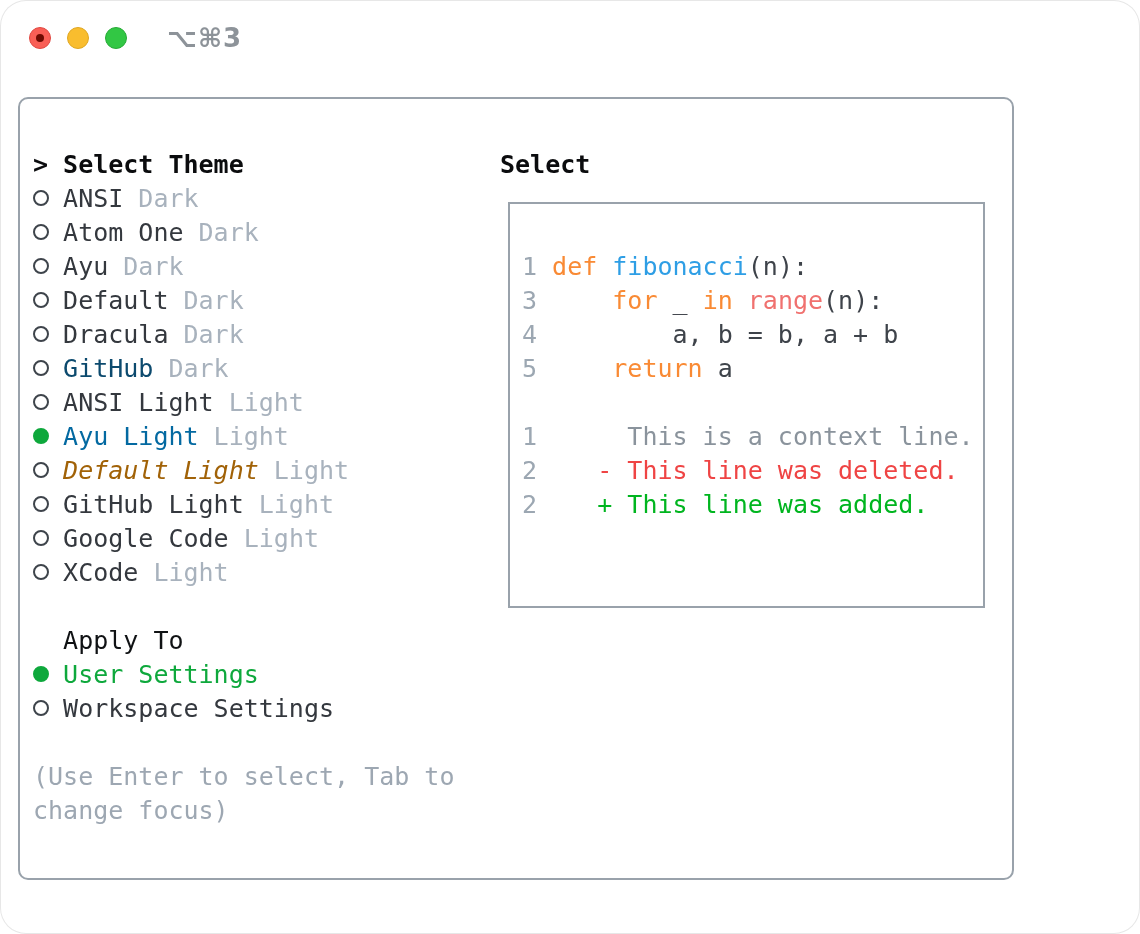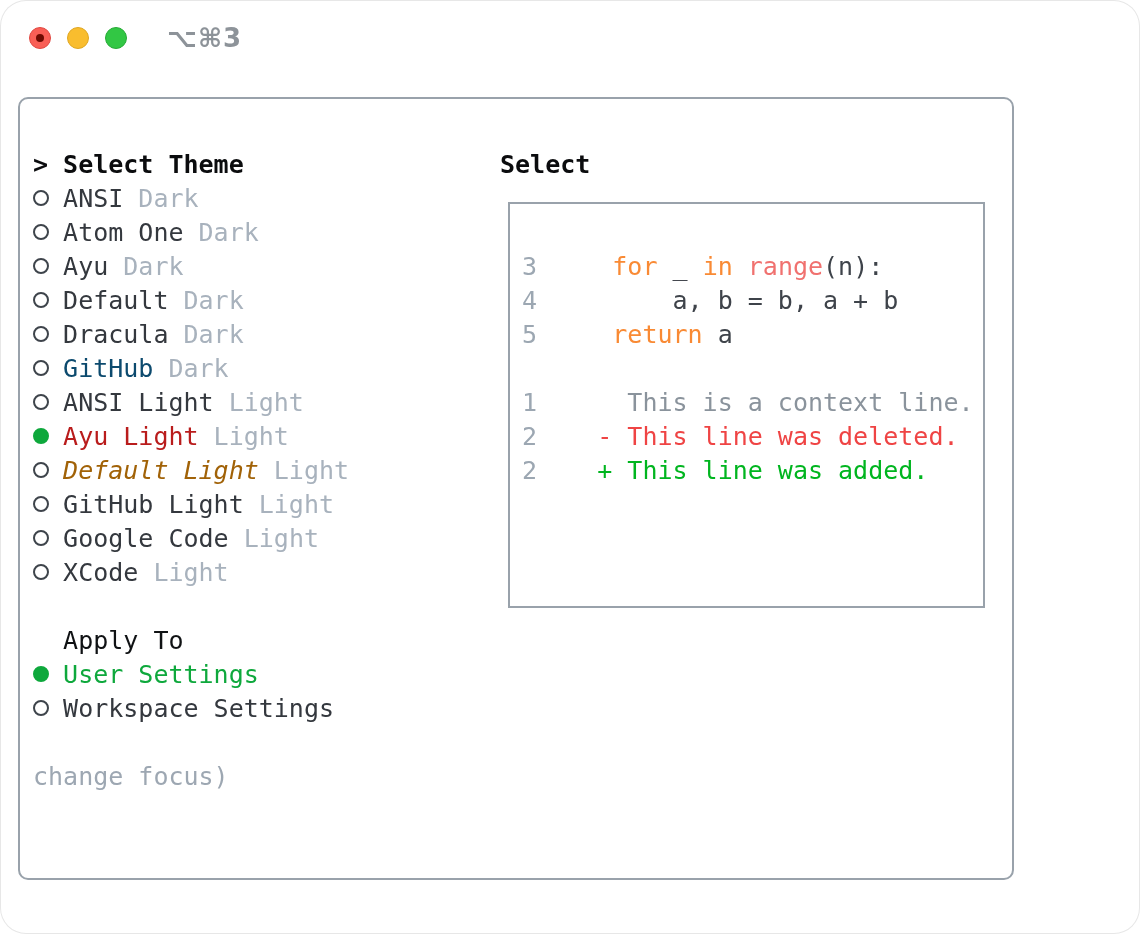--- a/index.html
+++ b/index.html
@@ -54,38 +54,40 @@
   <div class="leftcol">
     <div class="row hdr"><span class="marker">&gt;</span><span>Select Theme</span></div>
     <div id="theme-list">
         <div class="row"><span class="marker"><span class="circle"></span></span><span style="color: rgb(52, 56, 62);">ANSI</span><span style="color: rgb(168, 178, 189);"> Dark</span></div>
         <div class="row"><span class="marker"><span class="circle"></span></span><span style="color: rgb(52, 56, 62);">Atom One</span><span style="color: rgb(168, 178, 189);"> Dark</span></div>
         <div class="row"><span class="marker"><span class="circle"></span></span><span style="color: rgb(52, 56, 62);">Ayu</span><span style="color: rgb(168, 178, 189);"> Dark</span></div>
         <div class="row"><span class="marker"><span class="circle"></span></span><span style="color: rgb(52, 56, 62);">Default</span><span style="color: rgb(168, 178, 189);"> Dark</span></div>
         <div class="row"><span class="marker"><span class="circle"></span></span><span style="color: rgb(52, 56, 62);">Dracula</span><span style="color: rgb(168, 178, 189);"> Dark</span></div>
         <div class="row"><span class="marker"><span class="circle"></span></span><span style="color: #0c4a6e;">GitHub</span><span style="color: rgb(168, 178, 189);"> Dark</span></div>
         <div class="row"><span class="marker"><span class="circle"></span></span><span style="color: rgb(52, 56, 62);">ANSI Light</span><span style="color: rgb(168, 178, 189);"> Light</span></div>
-        <div class="row"><span class="marker"><span class="circle on"></span></span><span style="color: #b91c1c; text-align: right;">Ayu Light</span><span style="color: rgb(168, 178, 189);"> Light</span></div>
+        <div class="row"><span class="marker"><span class="circle on"></span></span><span style="color: #0369a1; text-align: right;">Ayu Light</span><span style="color: rgb(168, 178, 189);"> Light</span></div>
         <div class="row"><span class="marker"><span class="circle"></span></span><span style="color: #a16207; font-style: italic;">Default Light</span><span style="color: rgb(168, 178, 189);"> Light</span></div>
         <div class="row"><span class="marker"><span class="circle"></span></span><span style="color: rgb(52, 56, 62);">GitHub Light</span><span style="color: rgb(168, 178, 189);"> Light</span></div>
         <div class="row"><span class="marker"><span class="circle"></span></span><span style="color: rgb(52, 56, 62);">Google Code</span><span style="color: rgb(168, 178, 189);"> Light</span></div>
         <div class="row"><span class="marker"><span class="circle"></span></span><span style="color: rgb(52, 56, 62);">XCode</span><span style="color: rgb(168, 178, 189);"> Light</span></div>
       </div>
     <div class="row"></div>
     <div class="row"><span class="marker"></span><span style="color:#101214;">Apply To</span></div>
     <div id="apply-list">
         <div class="row"><span class="marker"><span class="circle on"></span></span><span style="color: rgb(14, 168, 60);">User Settings</span></div>
         <div class="row"><span class="marker"><span class="circle"></span></span><span style="color: rgb(52, 56, 62);">Workspace Settings</span></div>
       </div>
     <div class="row"></div>
+    <div class="row" style="color: rgb(157, 167, 178);">(Use Enter to select, Tab to</div>
     <div class="row" style="color: rgb(157, 167, 178);">change focus)</div>
   </div>
 
   <div class="preview-hdr">Select</div>
   <div class="preview-box" id="preview-box">
+      <div class="pline"><span class="ln" style="color: rgb(156, 167, 178);">1</span><span style="color: rgb(249, 138, 52);">def </span><span style="color: rgb(46, 158, 229);">fibonacci</span><span style="color: rgb(62, 67, 74);">(n):</span></div>
       <div class="pline"><span class="ln" style="color: rgb(156, 167, 178);">3</span><span style="color: rgb(62, 67, 74);">    </span><span style="color: rgb(249, 138, 52);">for</span><span style="color: rgb(62, 67, 74);"> _ </span><span style="color: rgb(249, 138, 52);">in</span><span style="color: rgb(62, 67, 74);"> </span><span style="color: rgb(240, 113, 111);">range</span><span style="color: rgb(62, 67, 74);">(n):</span></div>
       <div class="pline"><span class="ln" style="color: rgb(156, 167, 178);">4</span><span style="color: rgb(62, 67, 74);">        a, b = b, a + b</span></div>
       <div class="pline"><span class="ln" style="color: rgb(156, 167, 178);">5</span><span style="color: rgb(62, 67, 74);">    </span><span style="color: rgb(249, 138, 52);">return</span><span style="color: rgb(62, 67, 74);"> a</span></div>
       <div class="pline"><span class="ln" style="color: rgb(156, 167, 178);"></span></div>
       <div class="pline"><span class="ln" style="color: rgb(156, 167, 178);">1</span><span style="color: rgb(138, 147, 156);">     This is a context line.</span></div>
       <div class="pline"><span class="ln" style="color: rgb(156, 167, 178);">2</span><span style="color: rgb(62, 67, 74);">   </span><span style="color: #ef4444;">- This line was deleted.</span></div>
       <div class="pline"><span class="ln" style="color: rgb(156, 167, 178);">2</span><span style="color: rgb(62, 67, 74);">   </span><span style="color: rgb(0, 181, 31);">+ This line was added.</span></div>
     </div>
 
 </div>

